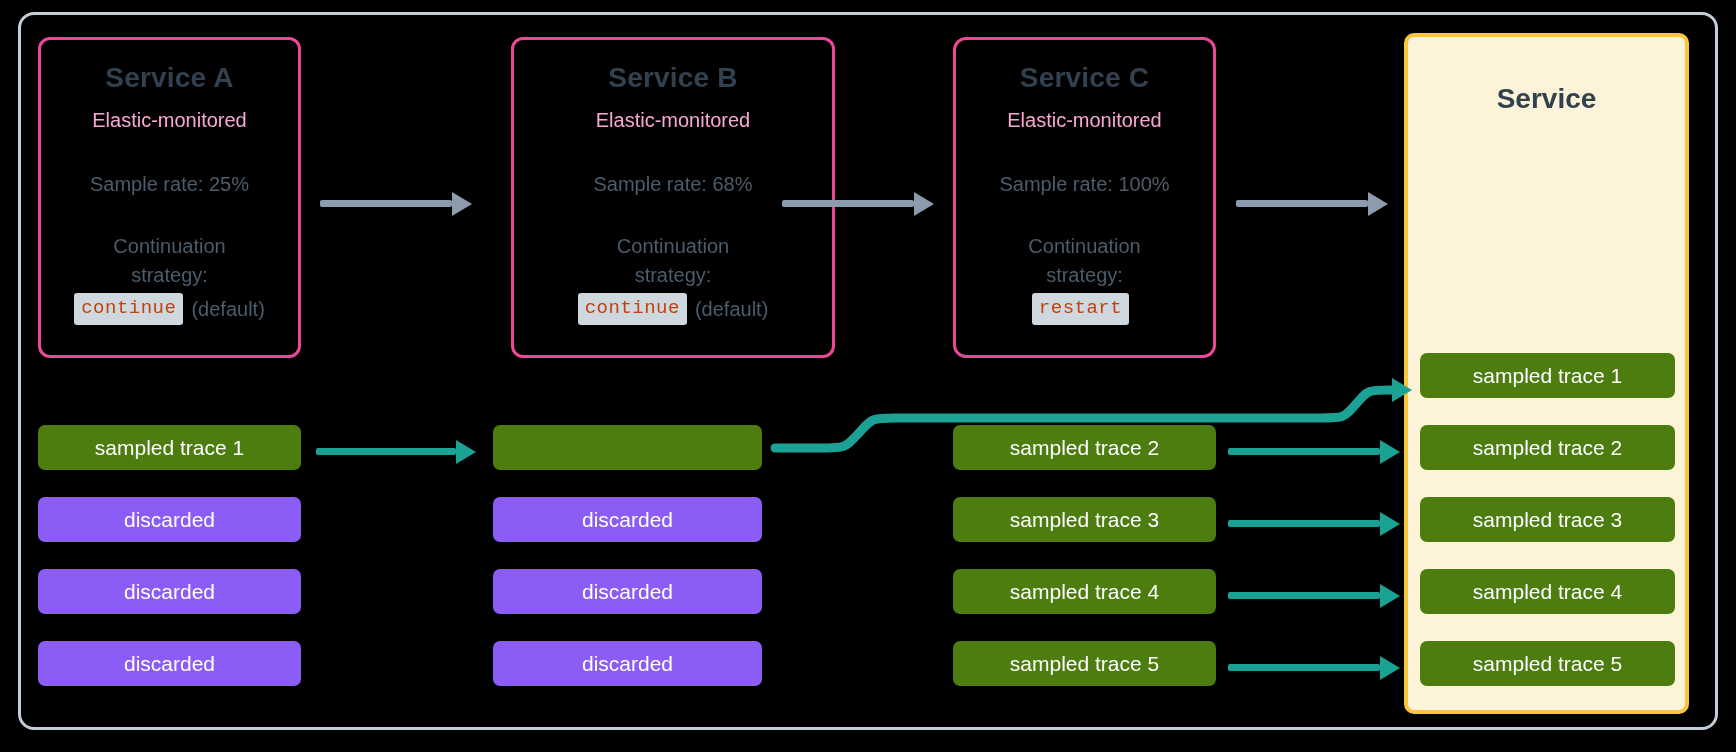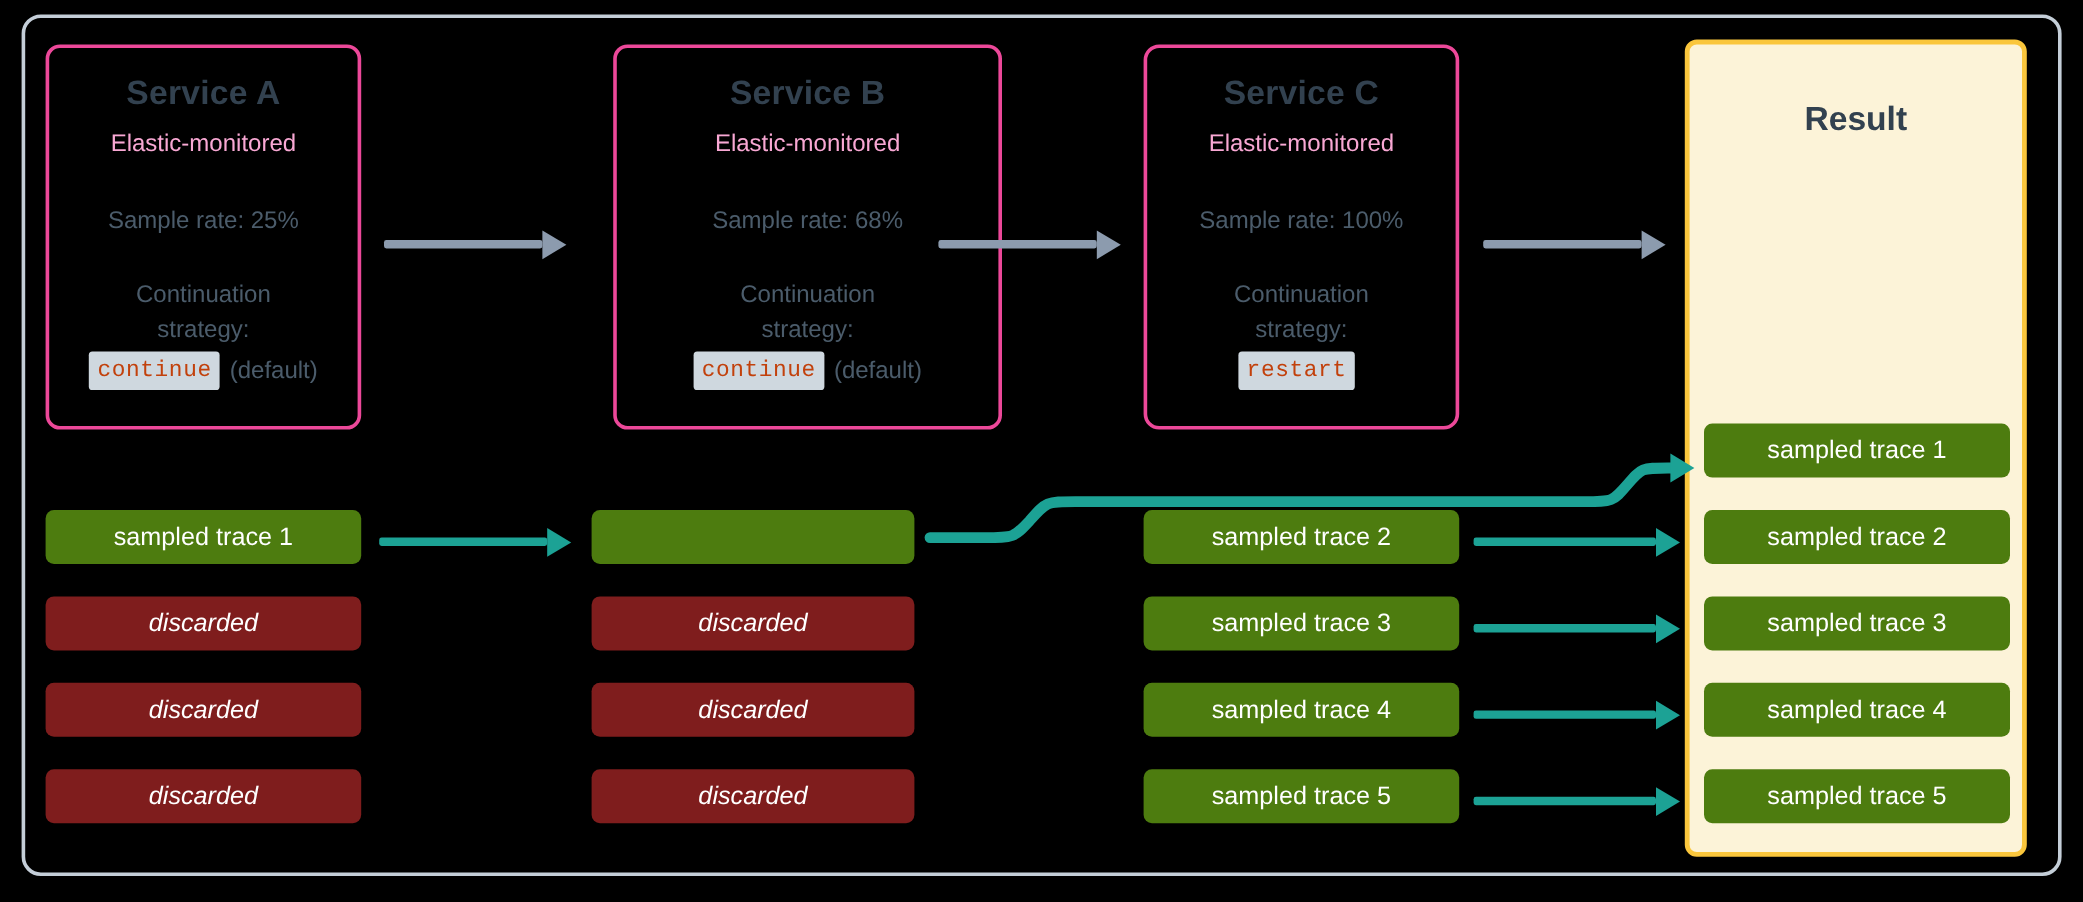--- a/index.html
+++ b/index.html
@@ -62,21 +62,21 @@
     font-size:28px;font-weight:bold;color:#32414F;
   }
 
   
   .bar{
     position:absolute;box-sizing:border-box;border-radius:7px;
     display:flex;align-items:center;justify-content:center;
     color:#FFFFFF;font-size:21px;line-height:1;
   }
   .bar.teal{background:#4d7c0f;}
-  .bar.red{background:#7f1d1d;font-style:italic;}
+  .bar.red{background:#8b5cf6;}
 
   
   .arrow{position:absolute;height:0;}
   .arrow .shaft{position:absolute;left:0;top:0;height:7px;border-radius:2px;}
   .arrow .head{
     position:absolute;top:-8px;width:0;height:0;
     border-top:12px solid transparent;border-bottom:12px solid transparent;
   }
   .arrow.gray .shaft{background:#8C9BAE;}
   .arrow.gray .head{border-left:20px solid #8C9BAE;}
@@ -128,21 +128,21 @@
       <div>Continuation</div>
       <div>strategy:</div>
       <div class="strat-line">
         <span class="code-chip">restart</span>
         <span class="strat-default"></span>
       </div>
     </div>
   </div>
 
   <div class="result-box" style="left:1404px;top:33px;width:285px;height:681px;">
-    <div class="result-title">Result</div>
+    <div class="result-title">Service</div>
   </div>
 
   <div class="arrow gray" style="left:320px;top:200px;width:152px;">
     <div class="shaft" style="width:132px;"></div>
     <div class="head" style="left:132px;"></div>
   </div>
   <div class="arrow gray" style="left:782px;top:200px;width:152px;">
     <div class="shaft" style="width:132px;"></div>
     <div class="head" style="left:132px;"></div>
   </div>

